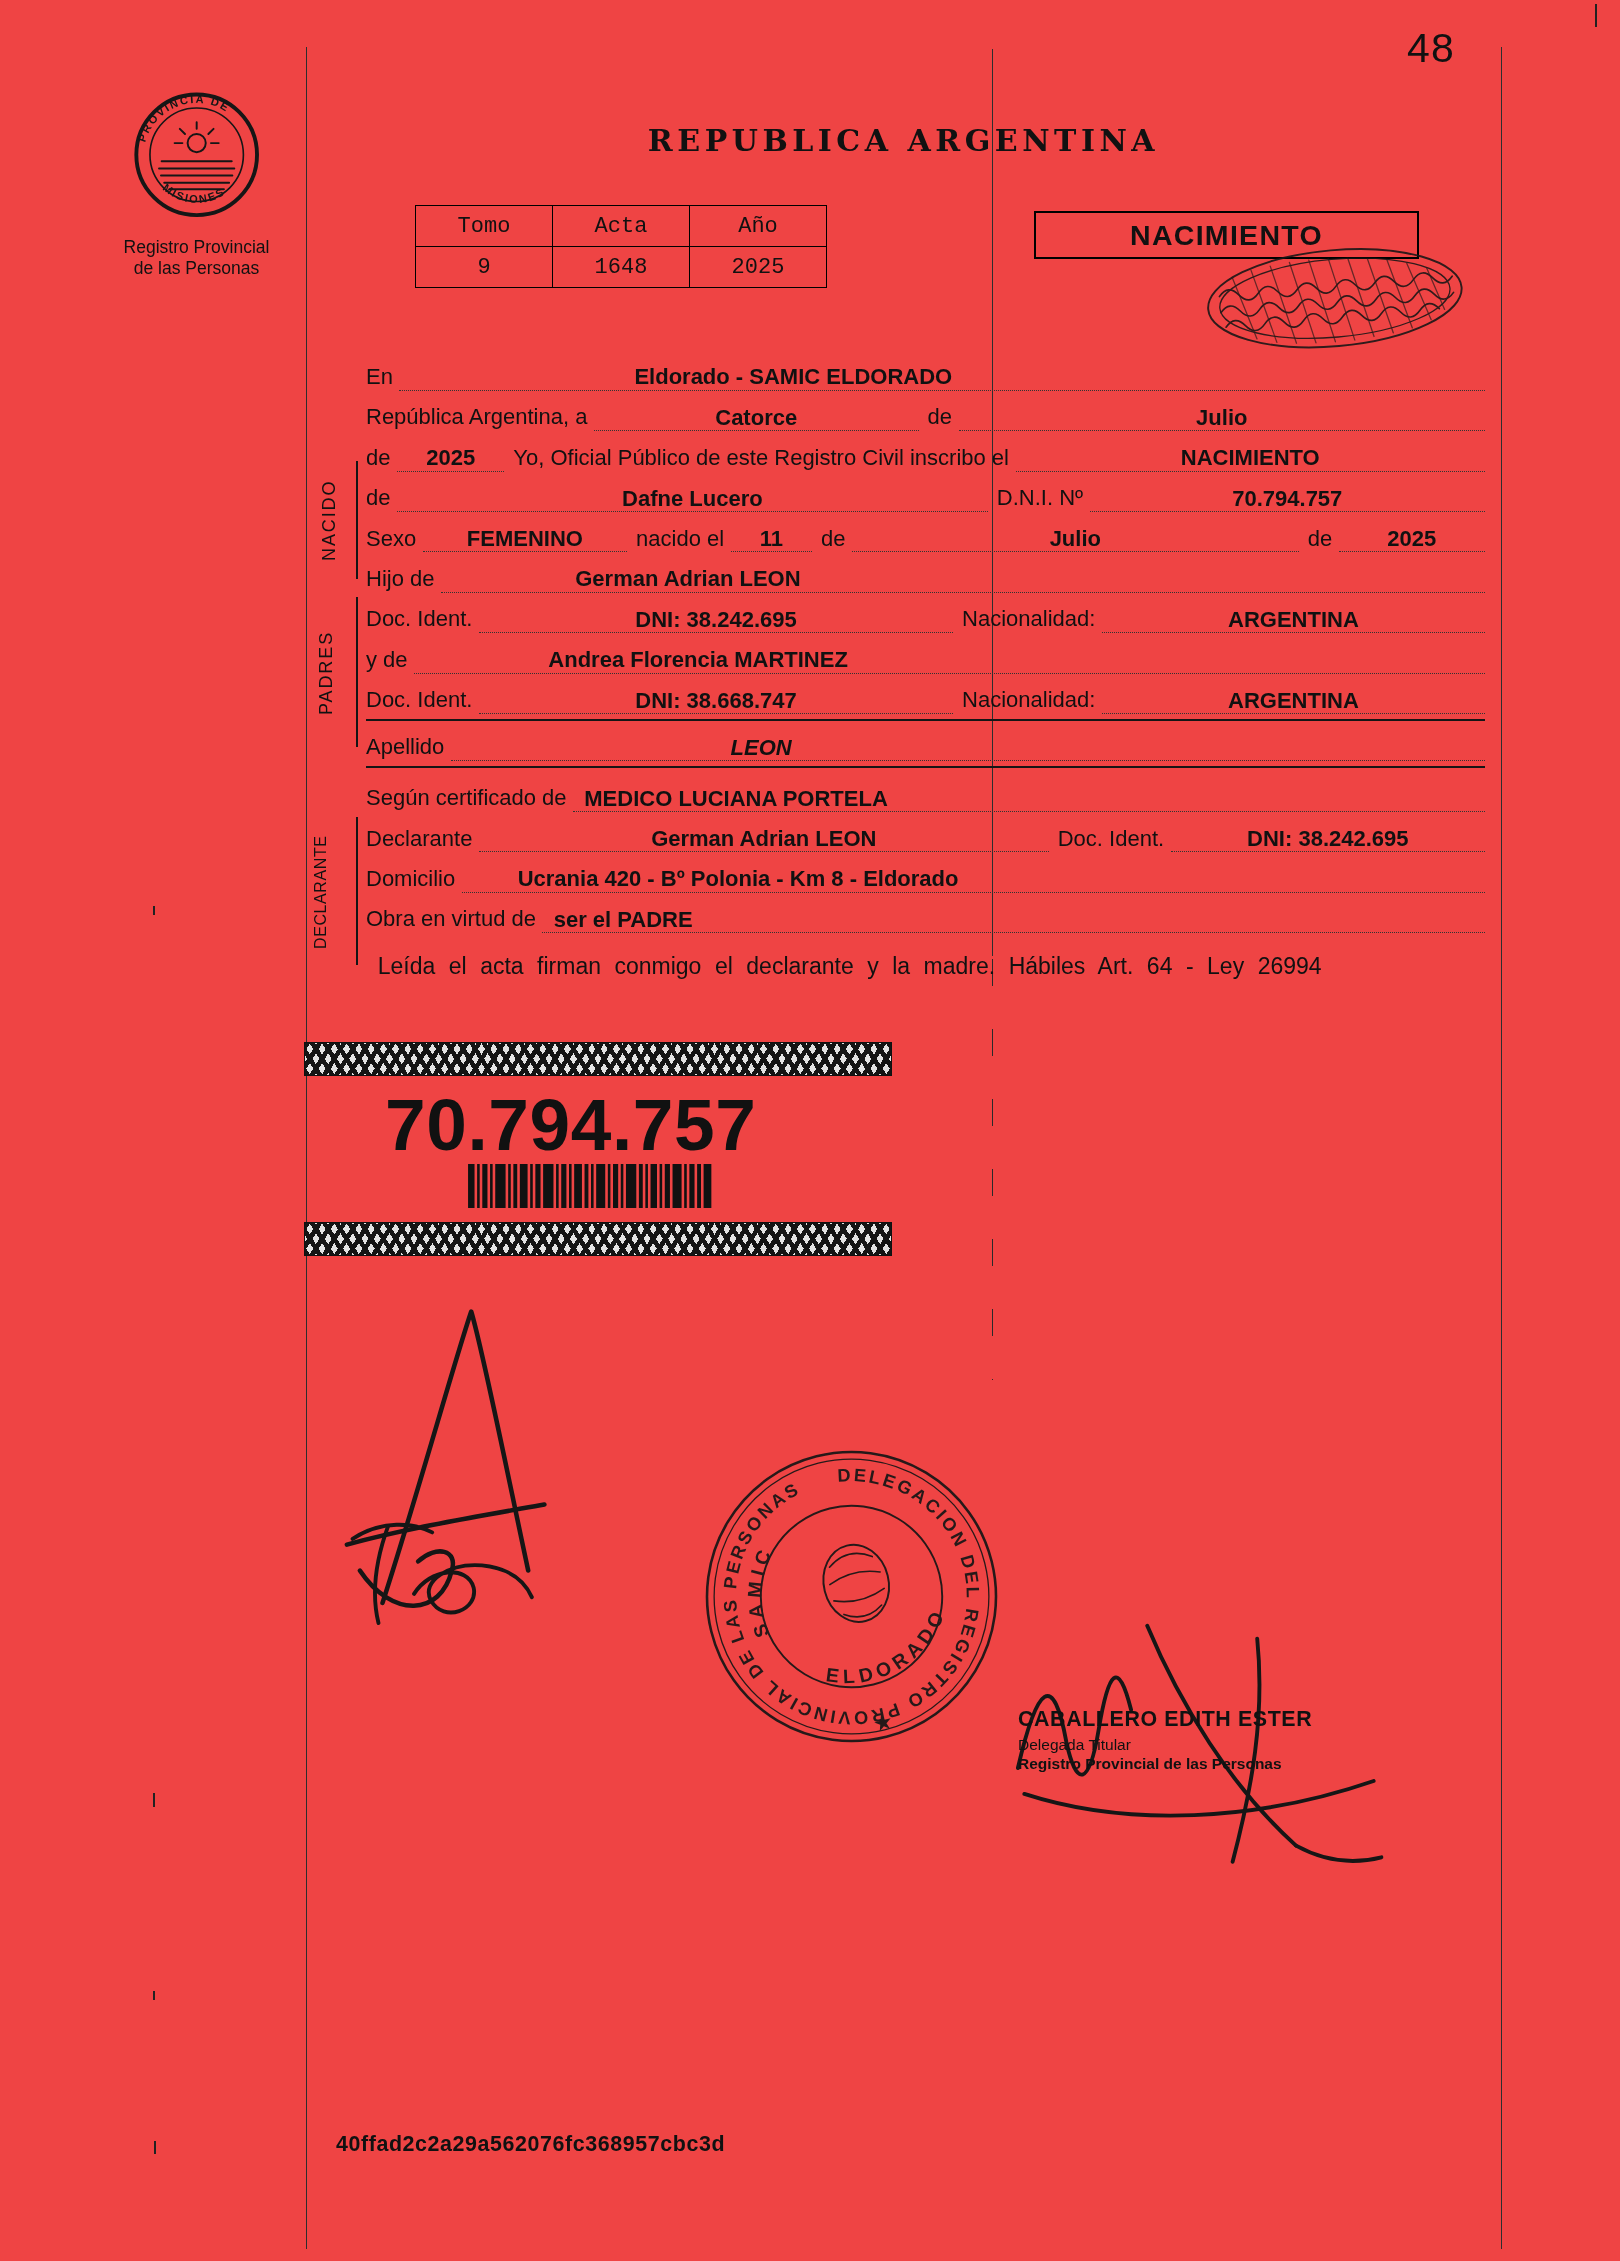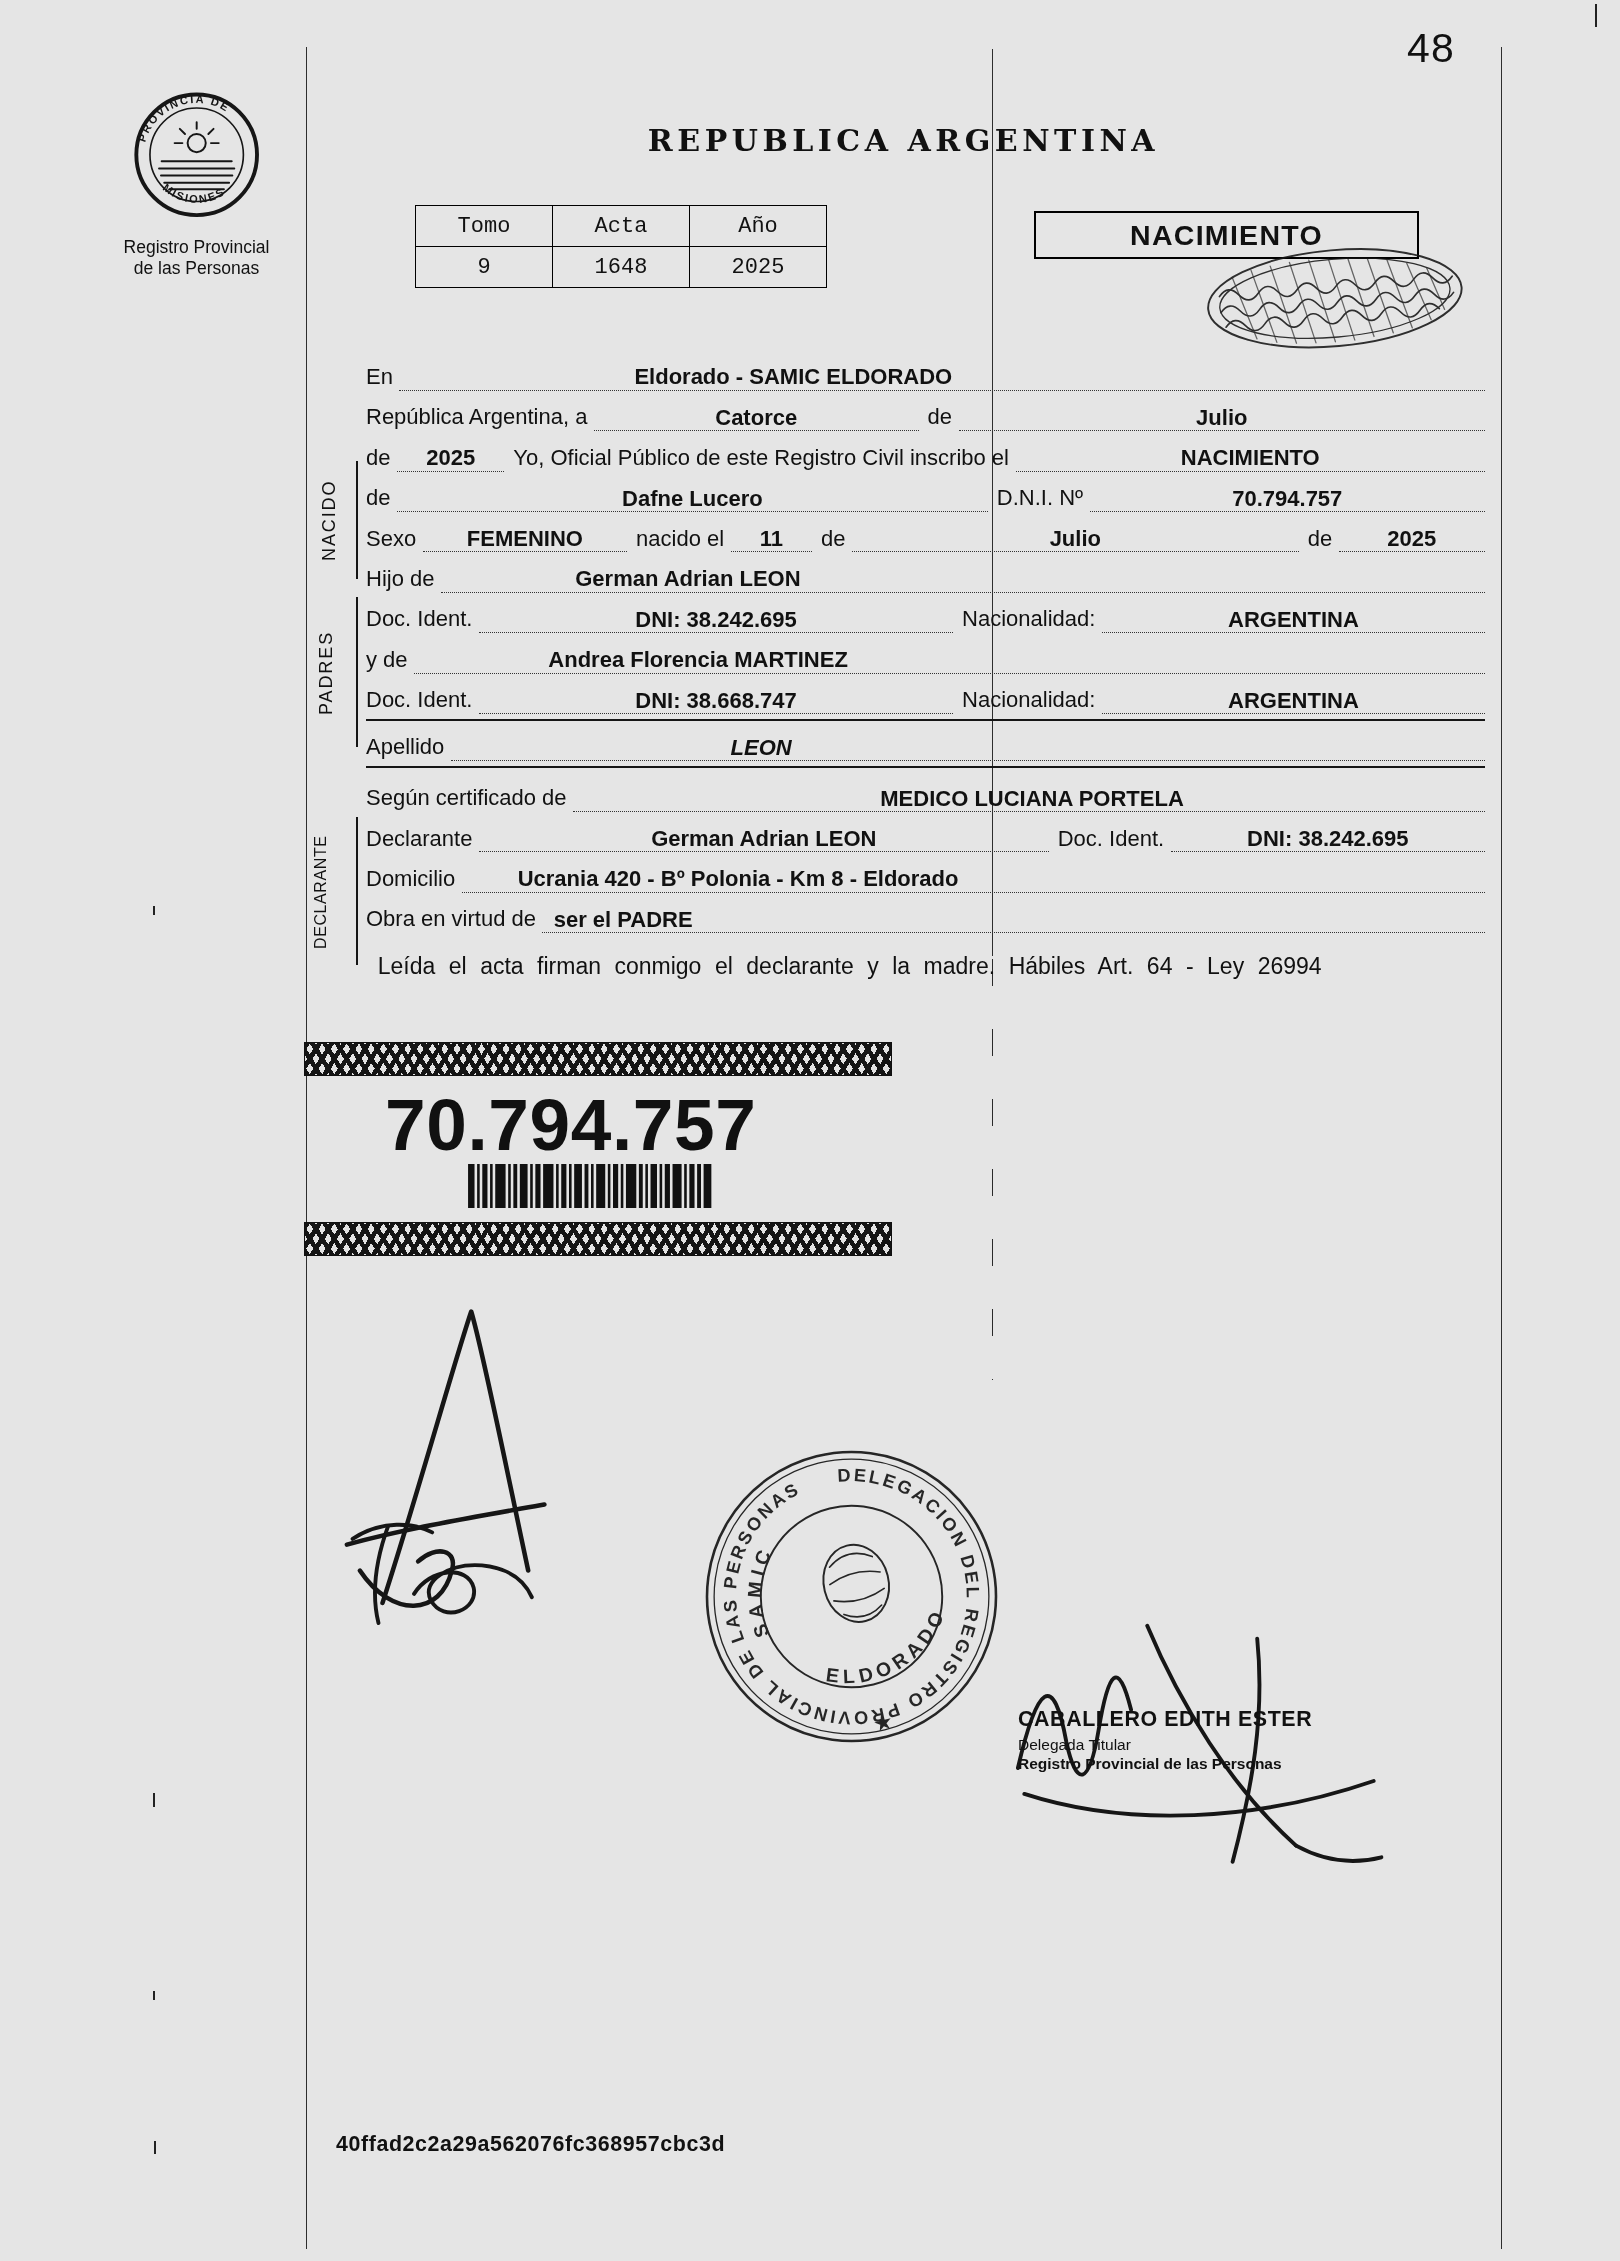--- a/index.html
+++ b/index.html
@@ -1,17 +1,17 @@
 <!DOCTYPE html>
 <html style="font-size:10.4px"><head>
 <meta charset="utf-8">
 <style>
   html,body { margin:0; padding:0; background:#ffffff; }
   .page {
-    position:relative; width:1621px; height:2261px; background:#e5e5e5;
+    position:relative; width:1621px; height:2261px; background:#ef4444;
     font-family:"Liberation Sans", sans-serif; color:#111; overflow:hidden;
   }
   .vline { position:absolute; width:1.3px; background:#2e2e2e; }
   .artifact { position:absolute; background:#222; }
 
   
   .page-number { position:absolute; left:1407px; top:24.6px; font-size:41px; letter-spacing:1.3px; }
   .logo { position:absolute; left:122px; top:86px; width:149px; text-align:center; }
   .logo-caption { font-size:17.5px; line-height:1.25; margin-top:2.6px; }
   .doc-title {
@@ -222,21 +222,21 @@
       <span class="fill" style="flex-grow:1;"><span class="val">ARGENTINA</span></span>
     </div>
 
     <div class="row rule" style="margin-top:13px;">
       <span class="lbl">Apellido</span>
       <span class="fill l" style="padding-left:25%;font-style:italic;"><span class="val">LEON</span></span>
     </div>
 
     <div class="row" style="margin-top:17px;">
       <span class="lbl">Según certificado de</span>
-      <span class="fill l" style="padding-left:1%;text-align:center;"><span class="val">MEDICO LUCIANA PORTELA</span></span>
+      <span class="fill l" style="padding-left:1%;"><span class="val">MEDICO LUCIANA PORTELA</span></span>
     </div>
 
     <div class="row">
       <span class="lbl">Declarante</span>
       <span class="fill" style="flex-grow:1;"><span class="val">German Adrian LEON</span></span>
       <span class="lbl">Doc. Ident.</span>
       <span class="fill" style="flex:0 0 304px;"><span class="val">DNI: 38.242.695</span></span>
     </div>
 
     <div class="row">

